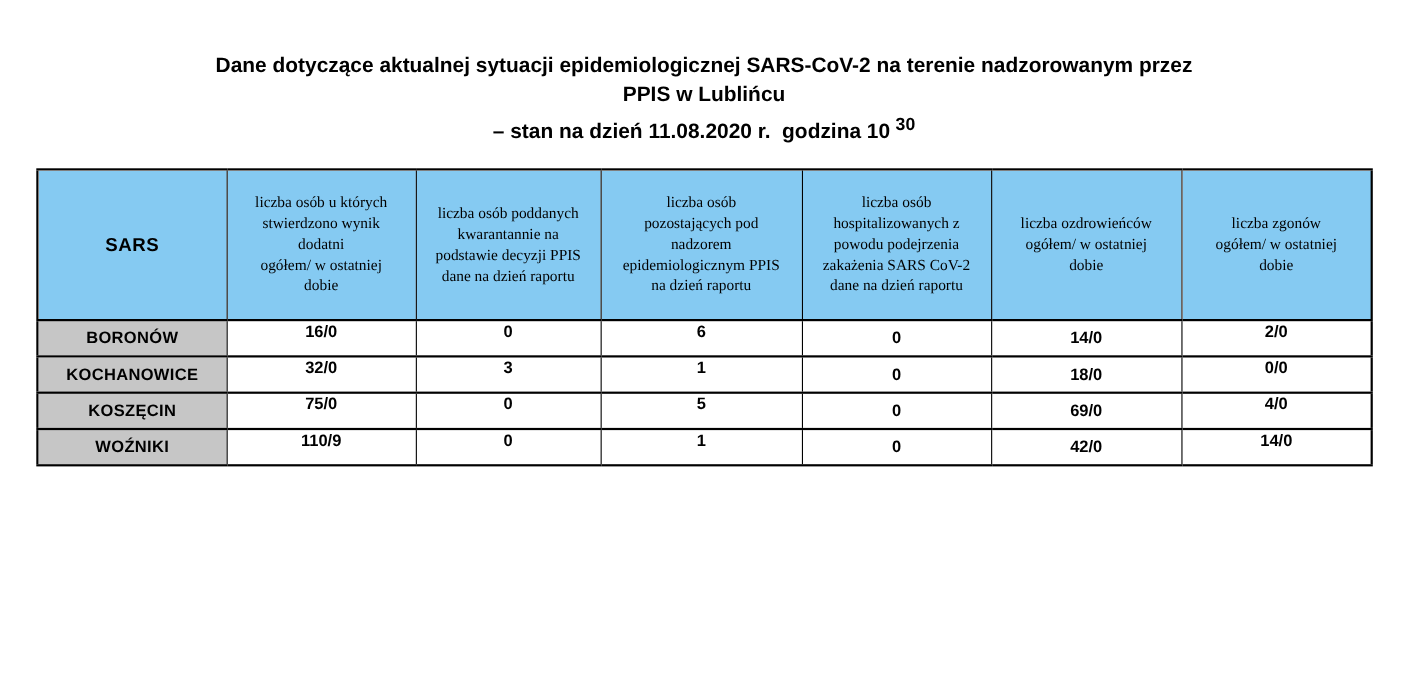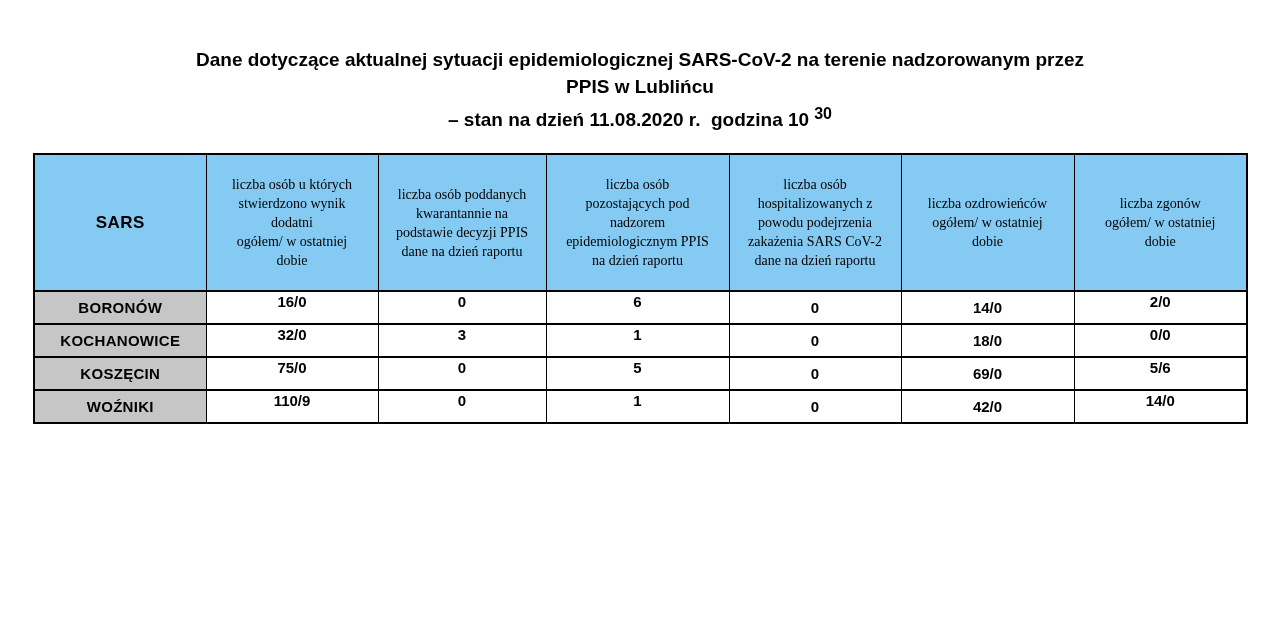--- a/index.html
+++ b/index.html
@@ -135,21 +135,21 @@
       <td class="vm">18/0</td>
       <td>0/0</td>
     </tr>
     <tr>
       <td class="gmina">KOSZĘCIN</td>
       <td>75/0</td>
       <td>0</td>
       <td>5</td>
       <td class="vm">0</td>
       <td class="vm">69/0</td>
-      <td>5/6</td>
+      <td>4/0</td>
     </tr>
     <tr>
       <td class="gmina">WOŹNIKI</td>
       <td>110/9</td>
       <td>0</td>
       <td>1</td>
       <td class="vm">0</td>
       <td class="vm">42/0</td>
       <td>14/0</td>
     </tr>

